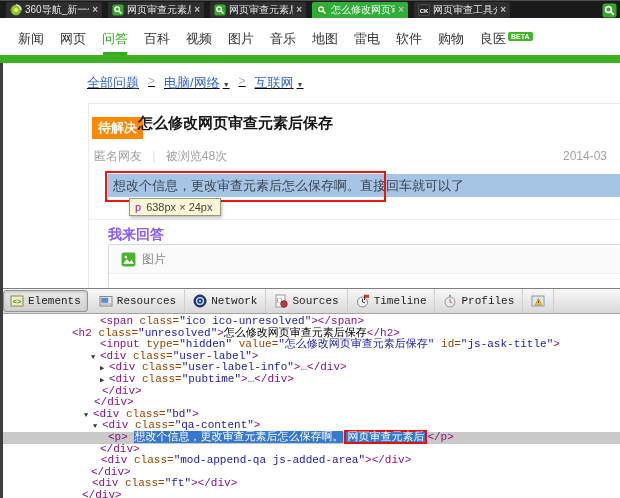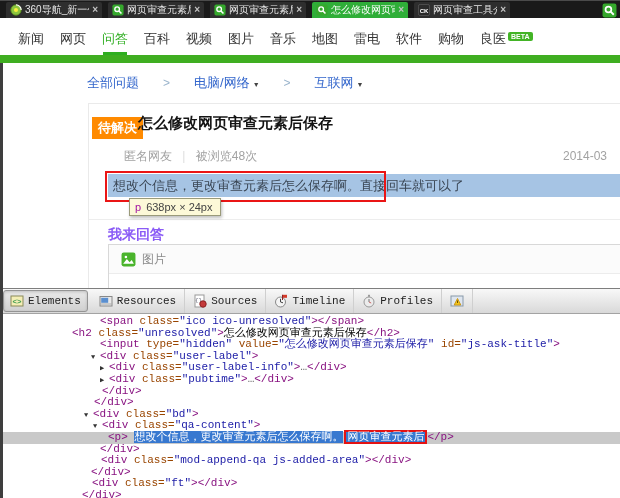--- a/index.html
+++ b/index.html
@@ -22,30 +22,30 @@
   .navbar{height:37px;background:#fff;display:flex;align-items:flex-end;
     padding:0 0 7px 18px;gap:16px;box-sizing:border-box;}
   .nav-item{font-size:13px;color:#333;position:relative;white-space:nowrap;margin-top:40px;}
   .nav-item.active{color:#2fae21;}
   .nav-item.active::after{content:"";position:absolute;left:1px;right:1px;bottom:-7px;height:3px;background:#2fae21;}
   .nav-beta{display:inline-block;background:#43b426;color:#fff;font-size:7px;font-weight:bold;
     border-radius:2px;padding:1px 3px;margin-left:2px;vertical-align:4px;}
   .greenbar{height:8px;background:#3fae21;}
   
   .page{position:relative;height:225px;background:#fff;overflow:hidden;}
-  .breadcrumb{position:absolute;left:87px;top:11px;font-size:13px;display:flex;gap:24px;align-items:center;}
+  .breadcrumb{position:absolute;left:87px;top:11px;font-size:13px;display:flex;gap:9px;text-decoration:underline;}
   .bc-link{color:#36c;}
   .bc-sep{color:#9ab4cc;font-size:12px;}
   .bc-arrow{font-size:7px;color:#444;margin-left:3px;}
   .card{position:absolute;left:88px;top:40px;width:760px;height:400px;
     border:1px solid #eaeaea;background:#fff;box-sizing:border-box;}
   .badge{position:absolute;left:3px;top:13px;background:#ff8a00;color:#fff;
     font-size:13px;font-weight:bold;padding:2px 6px;}
   .qtitle{position:absolute;left:49px;top:10px;margin:0;font-size:15px;font-weight:bold;color:#141414;}
-  .meta{position:absolute;left:35px;top:44px;font-size:12px;color:#a2a2a2;}
+  .meta{position:absolute;left:5px;top:44px;font-size:12px;color:#a2a2a2;}
   .meta .mdiv{color:#ddd;margin:0 7px;}
   .qdate{position:absolute;left:474px;top:45px;font-size:12px;color:#a2a2a2;}
   .hl{position:absolute;left:19px;top:70px;width:735px;height:23px;line-height:23px;
     background:#a6c4e4;color:#3a4654;font-size:13px;padding-left:5px;box-sizing:border-box;white-space:nowrap;overflow:hidden;}
   .redbox1{position:absolute;left:16px;top:67px;width:277px;height:27px;
     border:2px solid #ea1515;z-index:5;}
   .tooltip{position:absolute;left:40px;top:94px;background:#fdf9d8;border:1px solid #9a9a7a;
     box-shadow:1px 2px 3px rgba(0,0,0,.25);font-size:11px;padding:2px 7px 2px 5px;display:flex;gap:5px;z-index:6;white-space:nowrap;}
   .ttag{color:#a113a1;}
   .tsize{color:#444;}
@@ -208,20 +208,28 @@
       <div class="dt-tab">
         <svg width="14" height="14" viewBox="0 0 14 14" class="ico">
           <rect x="1" y="2.5" width="12" height="9.5" fill="#e9e9e9" stroke="#888"></rect>
           <rect x="2.2" y="3.8" width="7" height="5" fill="#5a8fd0"></rect>
           <line x1="1" y1="10" x2="13" y2="10" stroke="#aaa"></line>
         </svg>
         <span>Resources</span>
       </div>
       <div class="dt-tab">
         <svg width="14" height="14" viewBox="0 0 14 14" class="ico">
+          <circle cx="7" cy="7" r="6" fill="#1c3e78" stroke="#10234a"></circle>
+          <circle cx="7" cy="7" r="3.4" fill="none" stroke="#cfe0f5" stroke-width="1.4"></circle>
+          <circle cx="7" cy="7" r="1.1" fill="#cfe0f5"></circle>
+        </svg>
+        <span>Network</span>
+      </div>
+      <div class="dt-tab">
+        <svg width="14" height="14" viewBox="0 0 14 14" class="ico">
           <rect x="2" y="1" width="9" height="12" fill="#fff" stroke="#999"></rect>
           <text x="5.5" y="8" font-size="6" fill="#667" text-anchor="middle" font-family="Liberation Mono,monospace">{}</text>
           <circle cx="10" cy="10" r="3.2" fill="#c43a3a" stroke="#8c2323"></circle>
         </svg>
         <span>Sources</span>
       </div>
       <div class="dt-tab">
         <svg width="14" height="14" viewBox="0 0 14 14" class="ico">
           <circle cx="6.5" cy="8" r="5" fill="#f4f4f4" stroke="#888"></circle>
           <line x1="6.5" y1="8" x2="6.5" y2="4.8" stroke="#444"></line>

